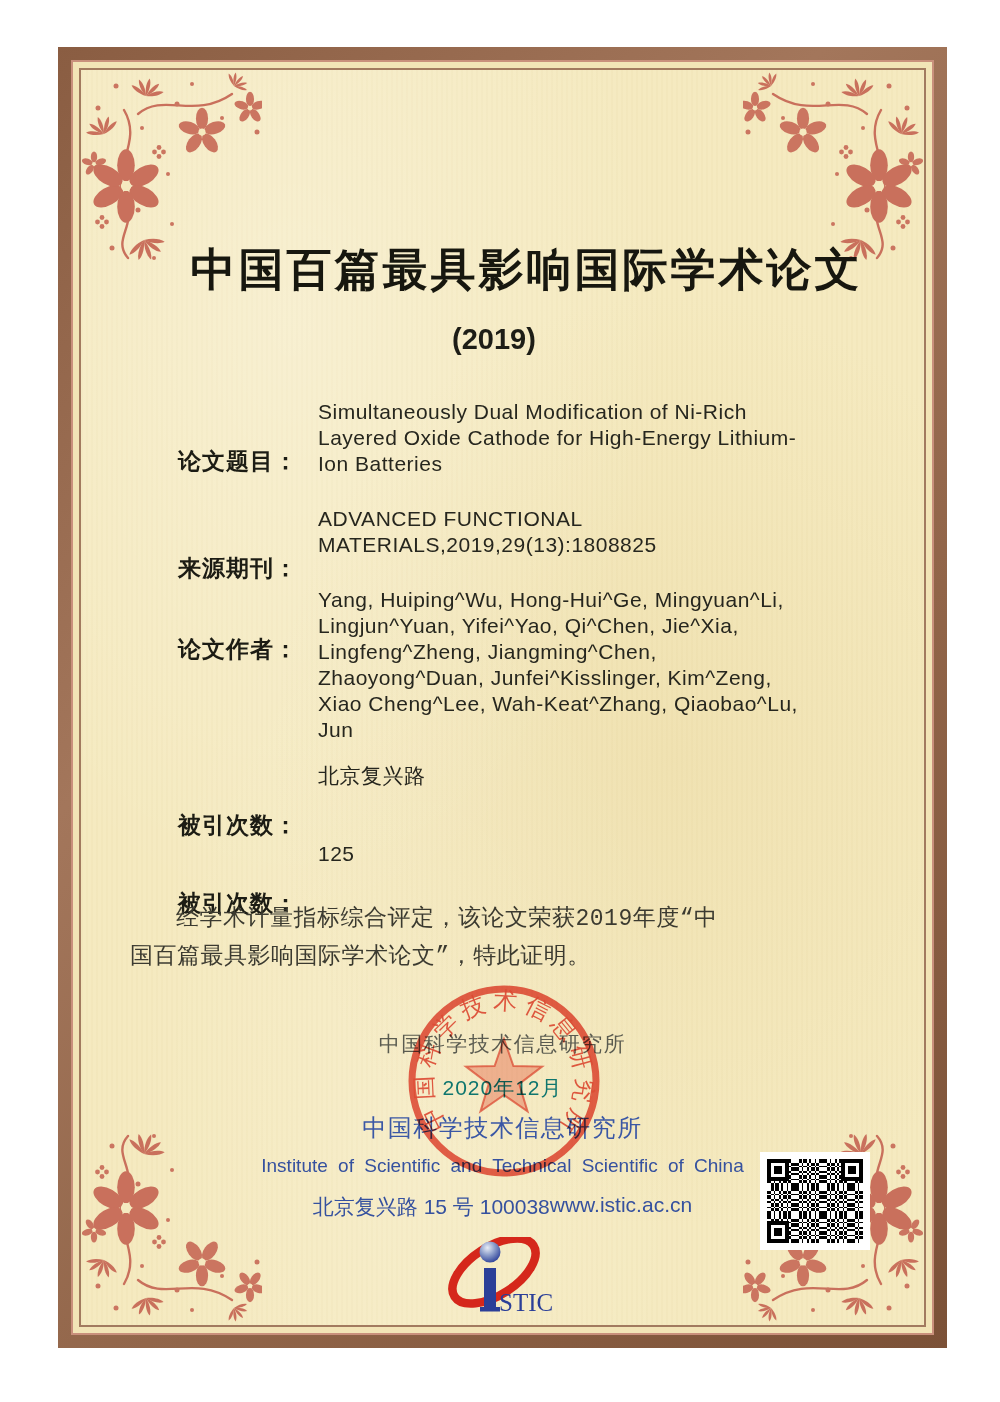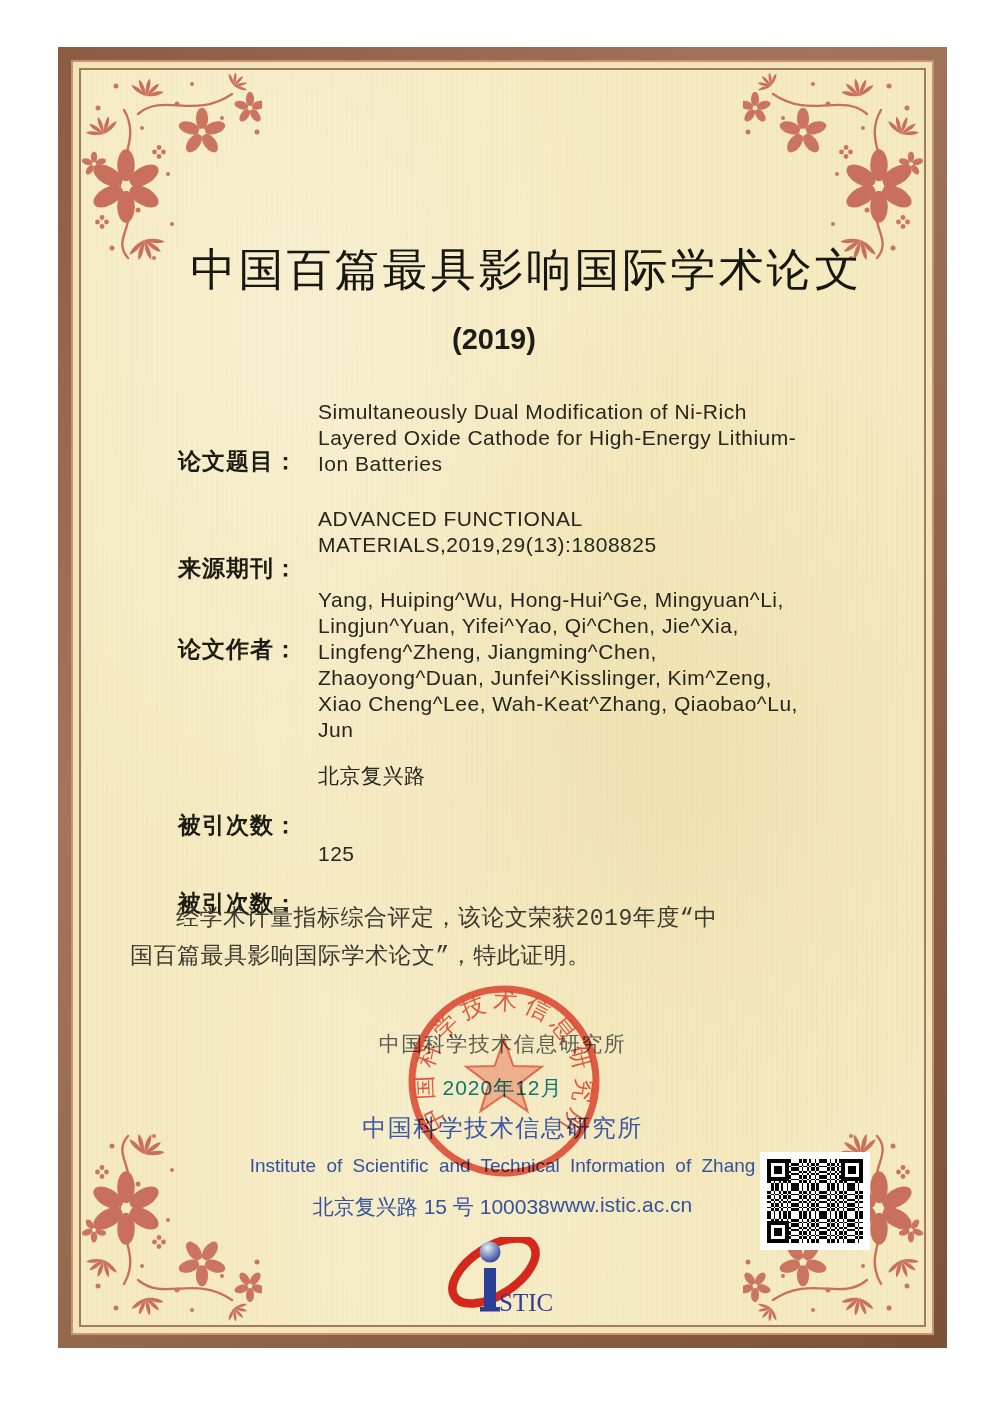--- a/index.html
+++ b/index.html
@@ -22,21 +22,21 @@
 
   
   .corner{position:absolute;width:180px;height:190px;z-index:1;}
   .c-tl{left:82px;top:72px;}
   .c-tr{right:77px;top:72px;transform:scaleX(-1);}
   .c-bl{left:82px;bottom:80px;transform:scaleY(-1);}
   .c-br{right:77px;bottom:80px;transform:scale(-1,-1);}
 
   
   .title{position:absolute;left:80px;right:75px;top:240px;text-align:center;
-    font-size:45px;font-weight:400;color:#17170f;letter-spacing:3px;z-index:2;padding-left:48px;}
+    font-size:45px;font-weight:700;color:#17170f;letter-spacing:3px;z-index:2;padding-left:48px;}
   .subtitle{position:absolute;left:80px;right:92px;top:323px;text-align:center;
     font-size:29px;font-weight:600;color:#1d1d16;z-index:2;}
 
   .row{position:absolute;left:0;width:1000px;z-index:2;}
   .row .lbl{position:absolute;left:178px;top:0;font-size:23px;font-weight:700;color:#1c1c14;letter-spacing:1px;white-space:nowrap;margin-top:48px;}
   .row .val{position:absolute;left:318px;top:1px;width:482px;font-size:21px;color:#26261e;
     line-height:26px;letter-spacing:.5px;}
   .r1{top:398px;} .r2{top:505px;} .r3{top:586px;} .r4{top:762px;} .r5{top:840px;}
 
   .statement{position:absolute;left:130px;top:900px;width:595px;z-index:2;
@@ -181,21 +181,21 @@
   <div class="row r5">
     <span class="lbl">被引次数：</span>
     <span class="val">125</span>
   </div>
 
   <div class="statement">经学术计量指标综合评定，该论文荣获2019年度“中国百篇最具影响国际学术论文”，特此证明。</div>
 
   <div class="ft overprint">中国科学技术信息研究所</div>
   <div class="ft issue-date">2020年12月</div>
   <div class="ft issuer-cn">中国科学技术信息研究所</div>
-  <div class="ft issuer-en">Institute of Scientific and Technical Information of Zhang</div>
+  <div class="ft issuer-en">Institute of Scientific and Technical Scientific of China</div>
   <div class="ft addr-row">
     <span>北京复兴路 15 号 100038</span>
     <span>www.istic.ac.cn</span>
   </div>
 
   <svg class="seal" viewBox="0 0 212 218">
     <circle cx="106" cy="109" r="92" fill="none" stroke="#e23423" stroke-width="7" opacity=".9"></circle>
     <path d="M106 67 L115.4 94.1 L144 94.6 L121.2 111.9 L129.5 139.4 L106 123 L82.5 139.4 L90.8 111.9 L68 94.6 L96.6 94.1 Z" fill="#ee5a46" fill-opacity=".45" stroke="#e23423" stroke-width="2" stroke-opacity=".75"></path>
     <path id="sealArc" fill="none" d="M 50.8 155.3 A 72 72 0 1 1 161.2 155.3"></path>
     <text font-size="24" fill="#e23423" letter-spacing="6" opacity=".92">

